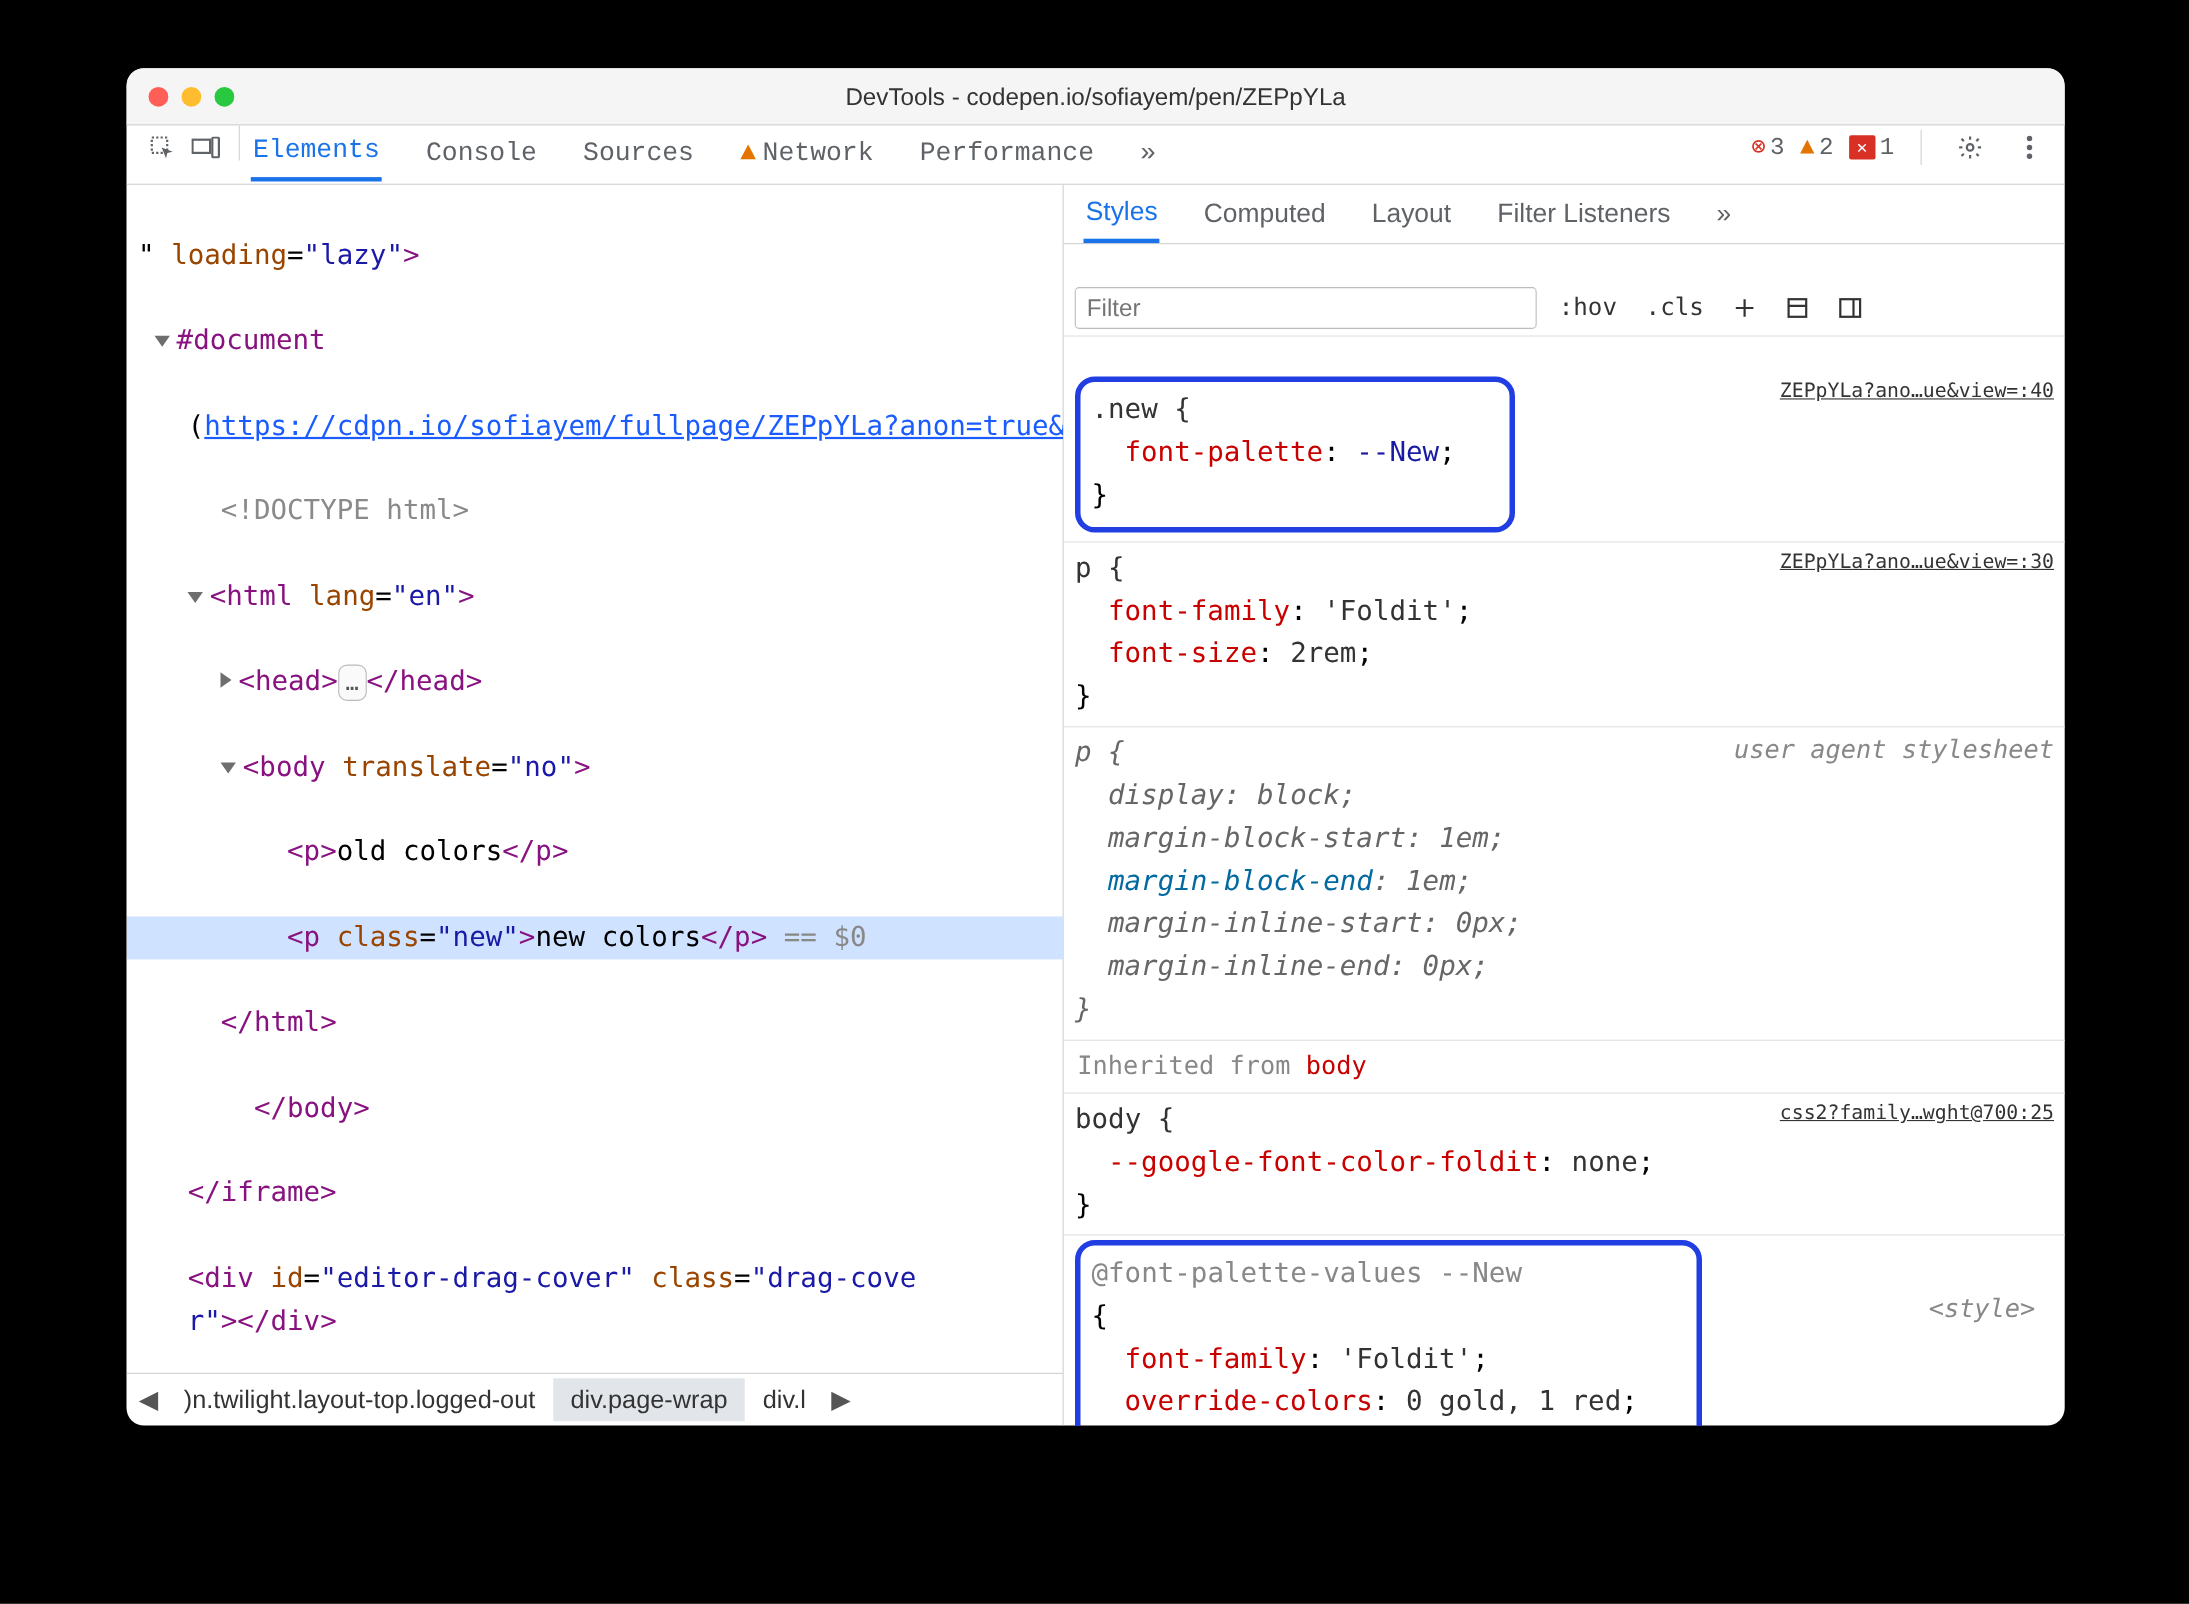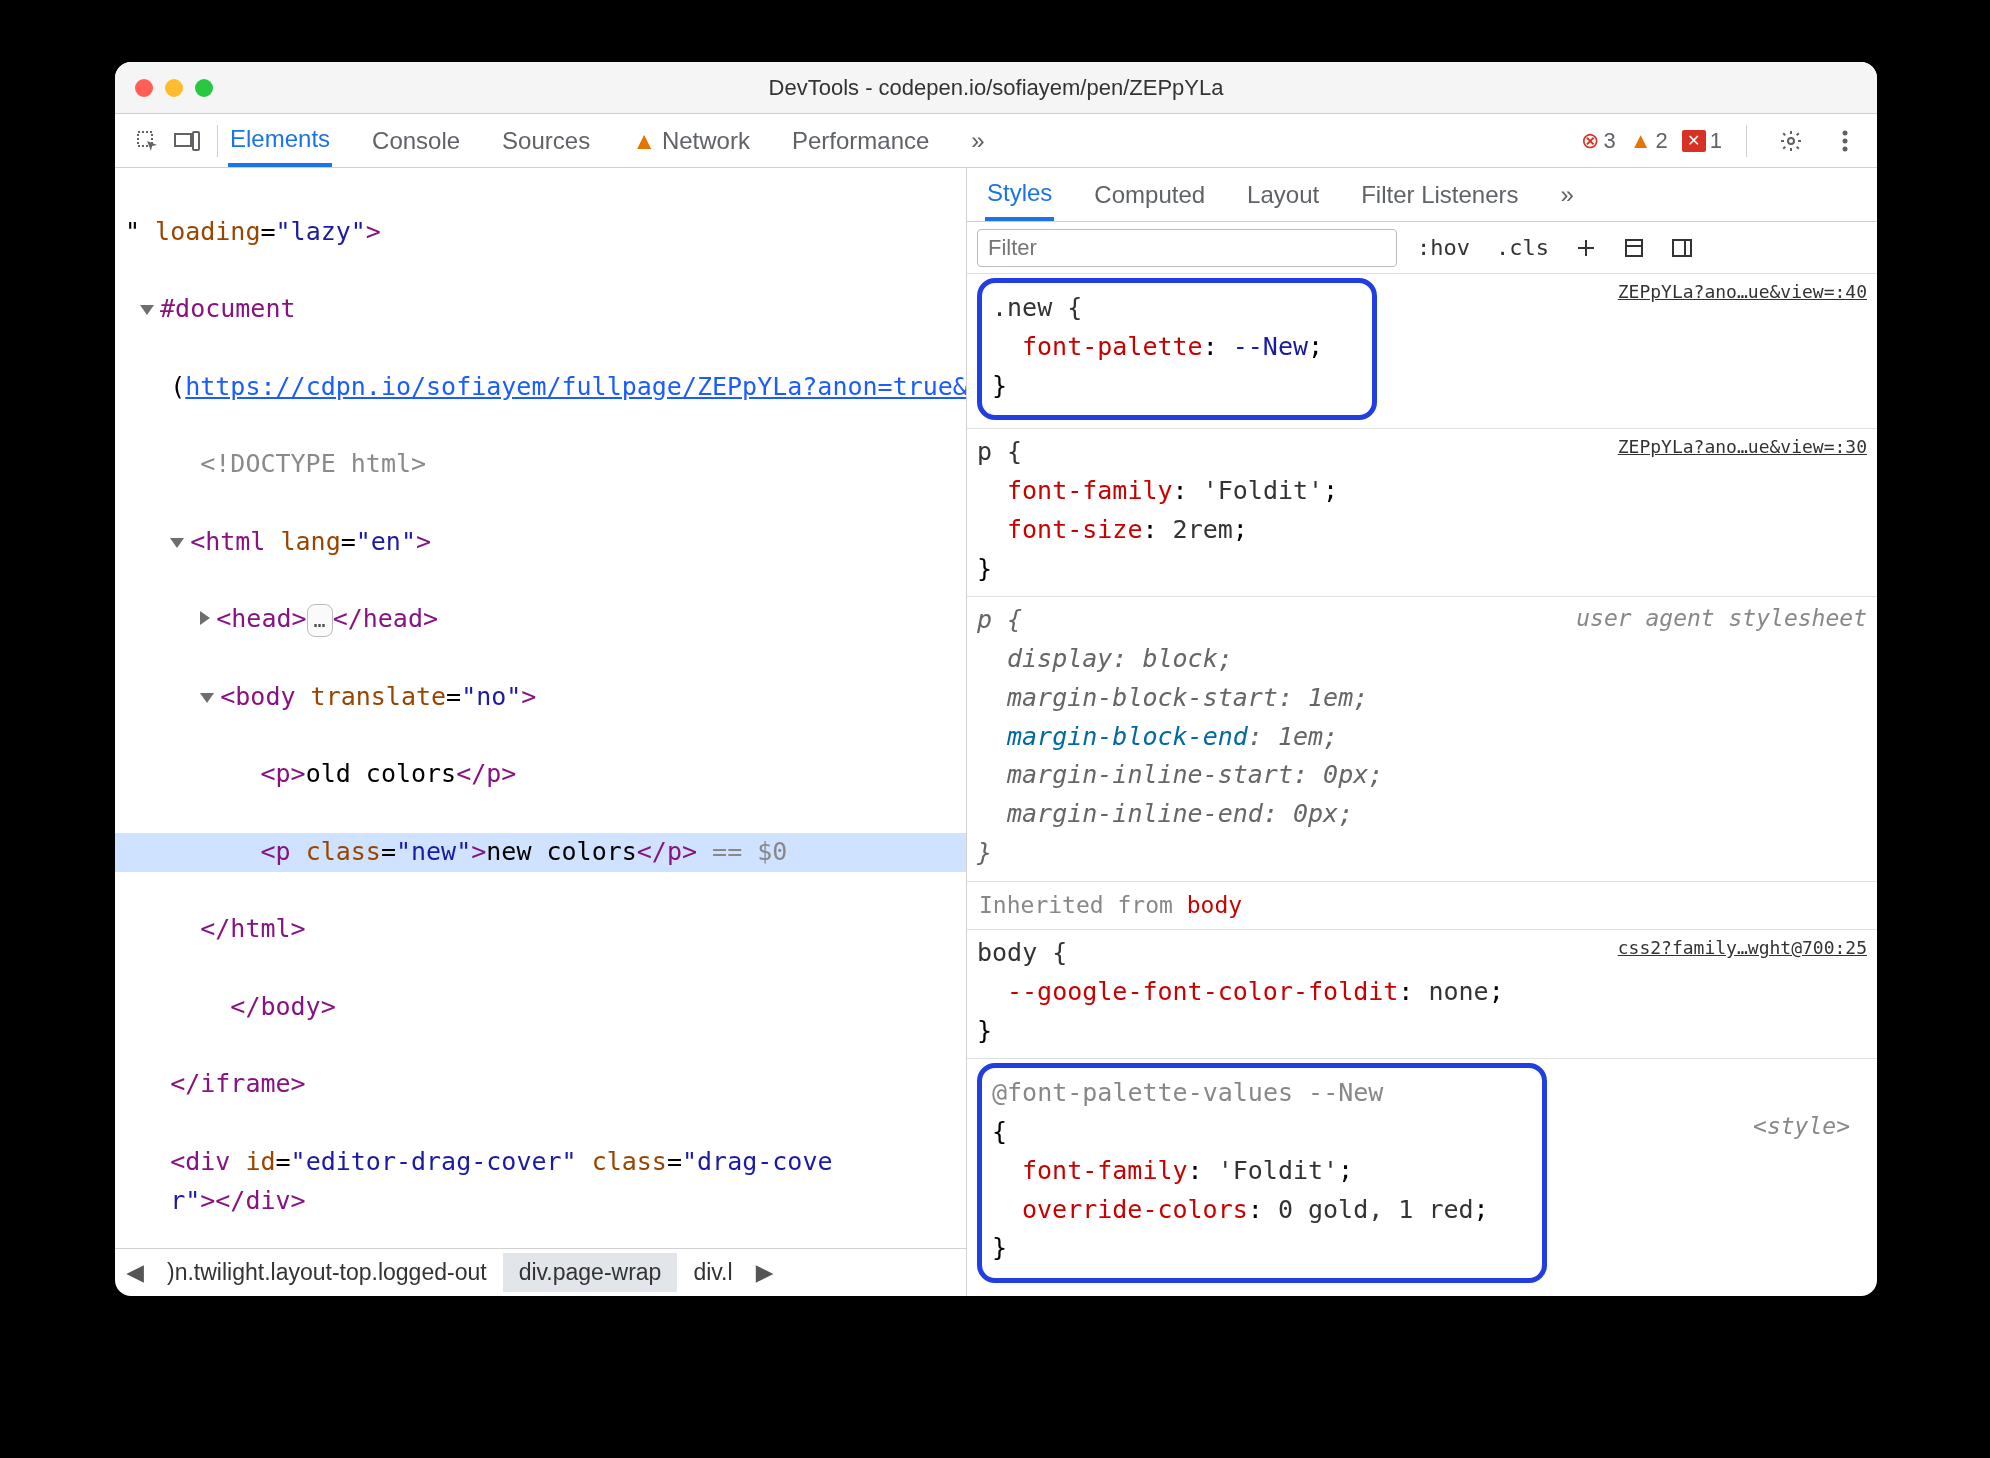--- a/index.html
+++ b/index.html
@@ -4,33 +4,33 @@
 <style>
   * { box-sizing: border-box; margin: 0; padding: 0; }
   body { background: #000; font-family: -apple-system, BlinkMacSystemFont, "Segoe UI", sans-serif; width: 1990px; height: 1458px; position: relative; }
   .window { position: absolute; left: 115px; top: 62px; width: 1762px; height: 1234px; background: #fff; border-radius: 16px; box-shadow: 0 30px 80px rgba(0,0,0,.6); overflow: hidden; display: flex; flex-direction: column; }
   .titlebar { height: 52px; background: #f5f5f5; border-bottom: 1px solid #d0d0d0; display: flex; align-items: center; padding: 0 20px; position: relative; }
   .traffic { display: flex; gap: 12px; }
   .dot { width: 18px; height: 18px; border-radius: 50%; }
   .dot.red { background: #ff5f57; } .dot.yellow { background: #febc2e; } .dot.green { background: #28c840; }
   .wtitle { position: absolute; left: 0; right: 0; text-align: center; font-size: 22px; color: #333; font-weight: 500; pointer-events: none; }
 
-  .toolbar { height: 54px; border-bottom: 1px solid #d0d0d0; display: flex; align-items: center; padding: 0 12px; font-size: 24px; color: #5f6368; }
+  .toolbar { height: 54px; border-bottom: 1px solid #d0d0d0; display: flex; align-items: flex-start; padding: 0 12px; font-size: 24px; color: #5f6368; font-family: Liberation Mono, monospace; }
   .toolbar .icon-btn { width: 40px; height: 40px; display: flex; align-items: center; justify-content: center; border-radius: 4px; cursor: pointer; }
   .toolbar .sep { width: 1px; height: 32px; background: #d0d0d0; margin: 0 10px; }
   .tabrow { display: flex; gap: 38px; align-items: center; flex:1; }
   .tab { padding: 10px 2px; cursor: pointer; position: relative; }
   .tab.active { color: #1a73e8; border-bottom: 4px solid #1a73e8; }
   .toolbar .right { display: flex; align-items: center; gap: 14px; }
   .badge-grp { display:flex; align-items:center; gap:4px; font-size:22px; }
   .err-ico { color:#d93025; } .warn-ico { color:#e37400; } .msg-ico { background:#d93025; color:#fff; width:24px; height:22px; display:inline-flex; align-items:center; justify-content:center; font-size:16px; border-radius:2px; }
 
   .main { flex:1; display:flex; min-height:0; }
   .left { width: 852px; display:flex; flex-direction:column; border-right:1px solid #d0d0d0; min-height:0; }
-  .right-pane { flex:1; display:flex; flex-direction:column; min-height:0; }
+  .right-pane { flex:1; display:flex; flex-direction:column; min-height:0;gap:32px; }
 
   .dom-scroll { flex:1; overflow:auto; font-family: Menlo, Consolas, monospace; font-size:25px; line-height:1.55; white-space:pre; padding:6px 0 6px 0; position:relative; }
   .dom-scroll::-webkit-scrollbar { width:14px; height:14px; }
   .dom-scroll::-webkit-scrollbar-thumb { background:#c0c0c0; border-radius:8px; }
   .dom-scroll::-webkit-scrollbar-track { background:#f0f0f0; }
 
   .ln { padding: 0 10px; }
   .ln.sel { background:#cfe2ff; }
   .attr { color:#994500; } .val { color:#1a1aa6; } .tagc { color:#881280; } .txt { color:#000; } .comm { color:#8a8a8a; } .lnk { color:#1a5cff; text-decoration:underline; } .eq0 { color:#888; }
   .chip { display:inline-block; border:1px solid #bbb; border-radius:8px; padding:0 6px; font-size:20px; color:#555; background:#fafafa; }

